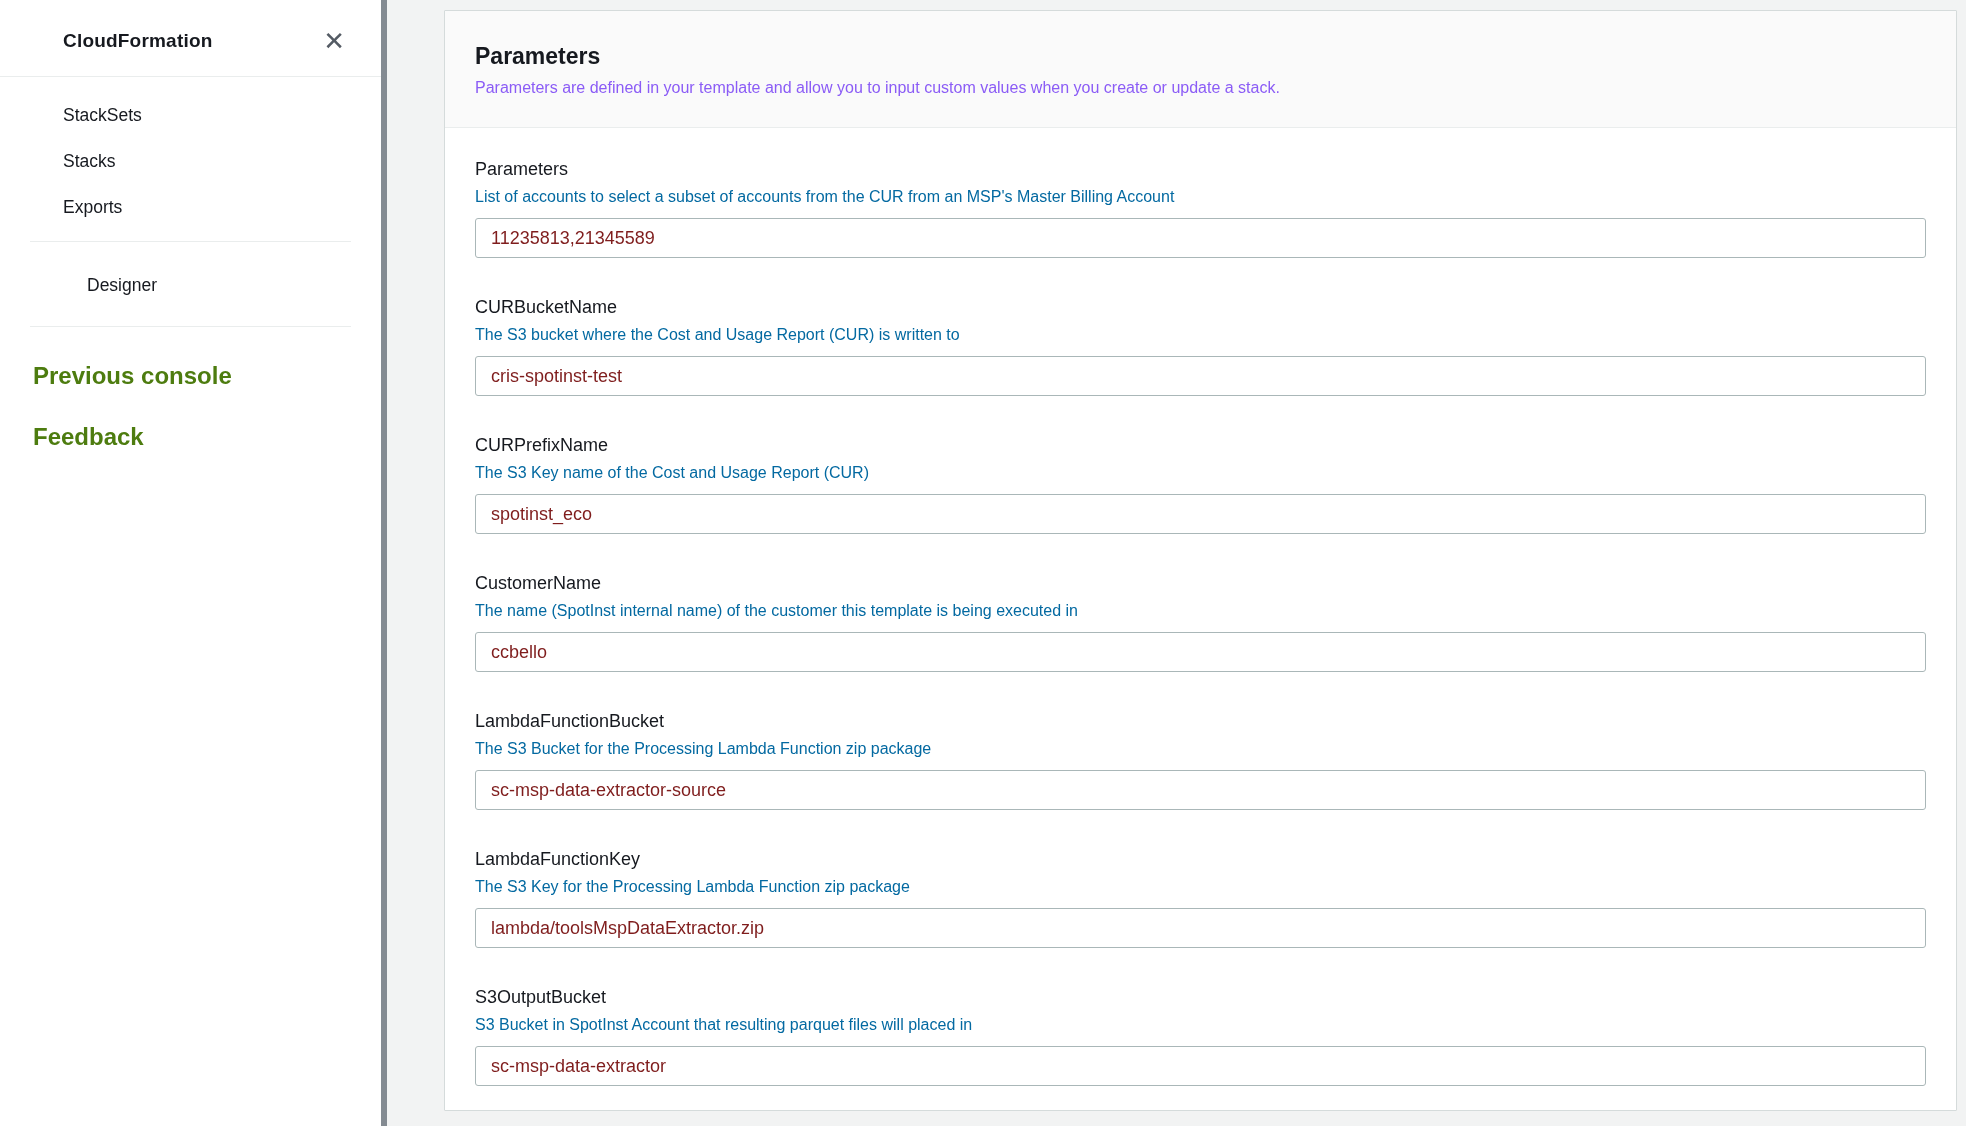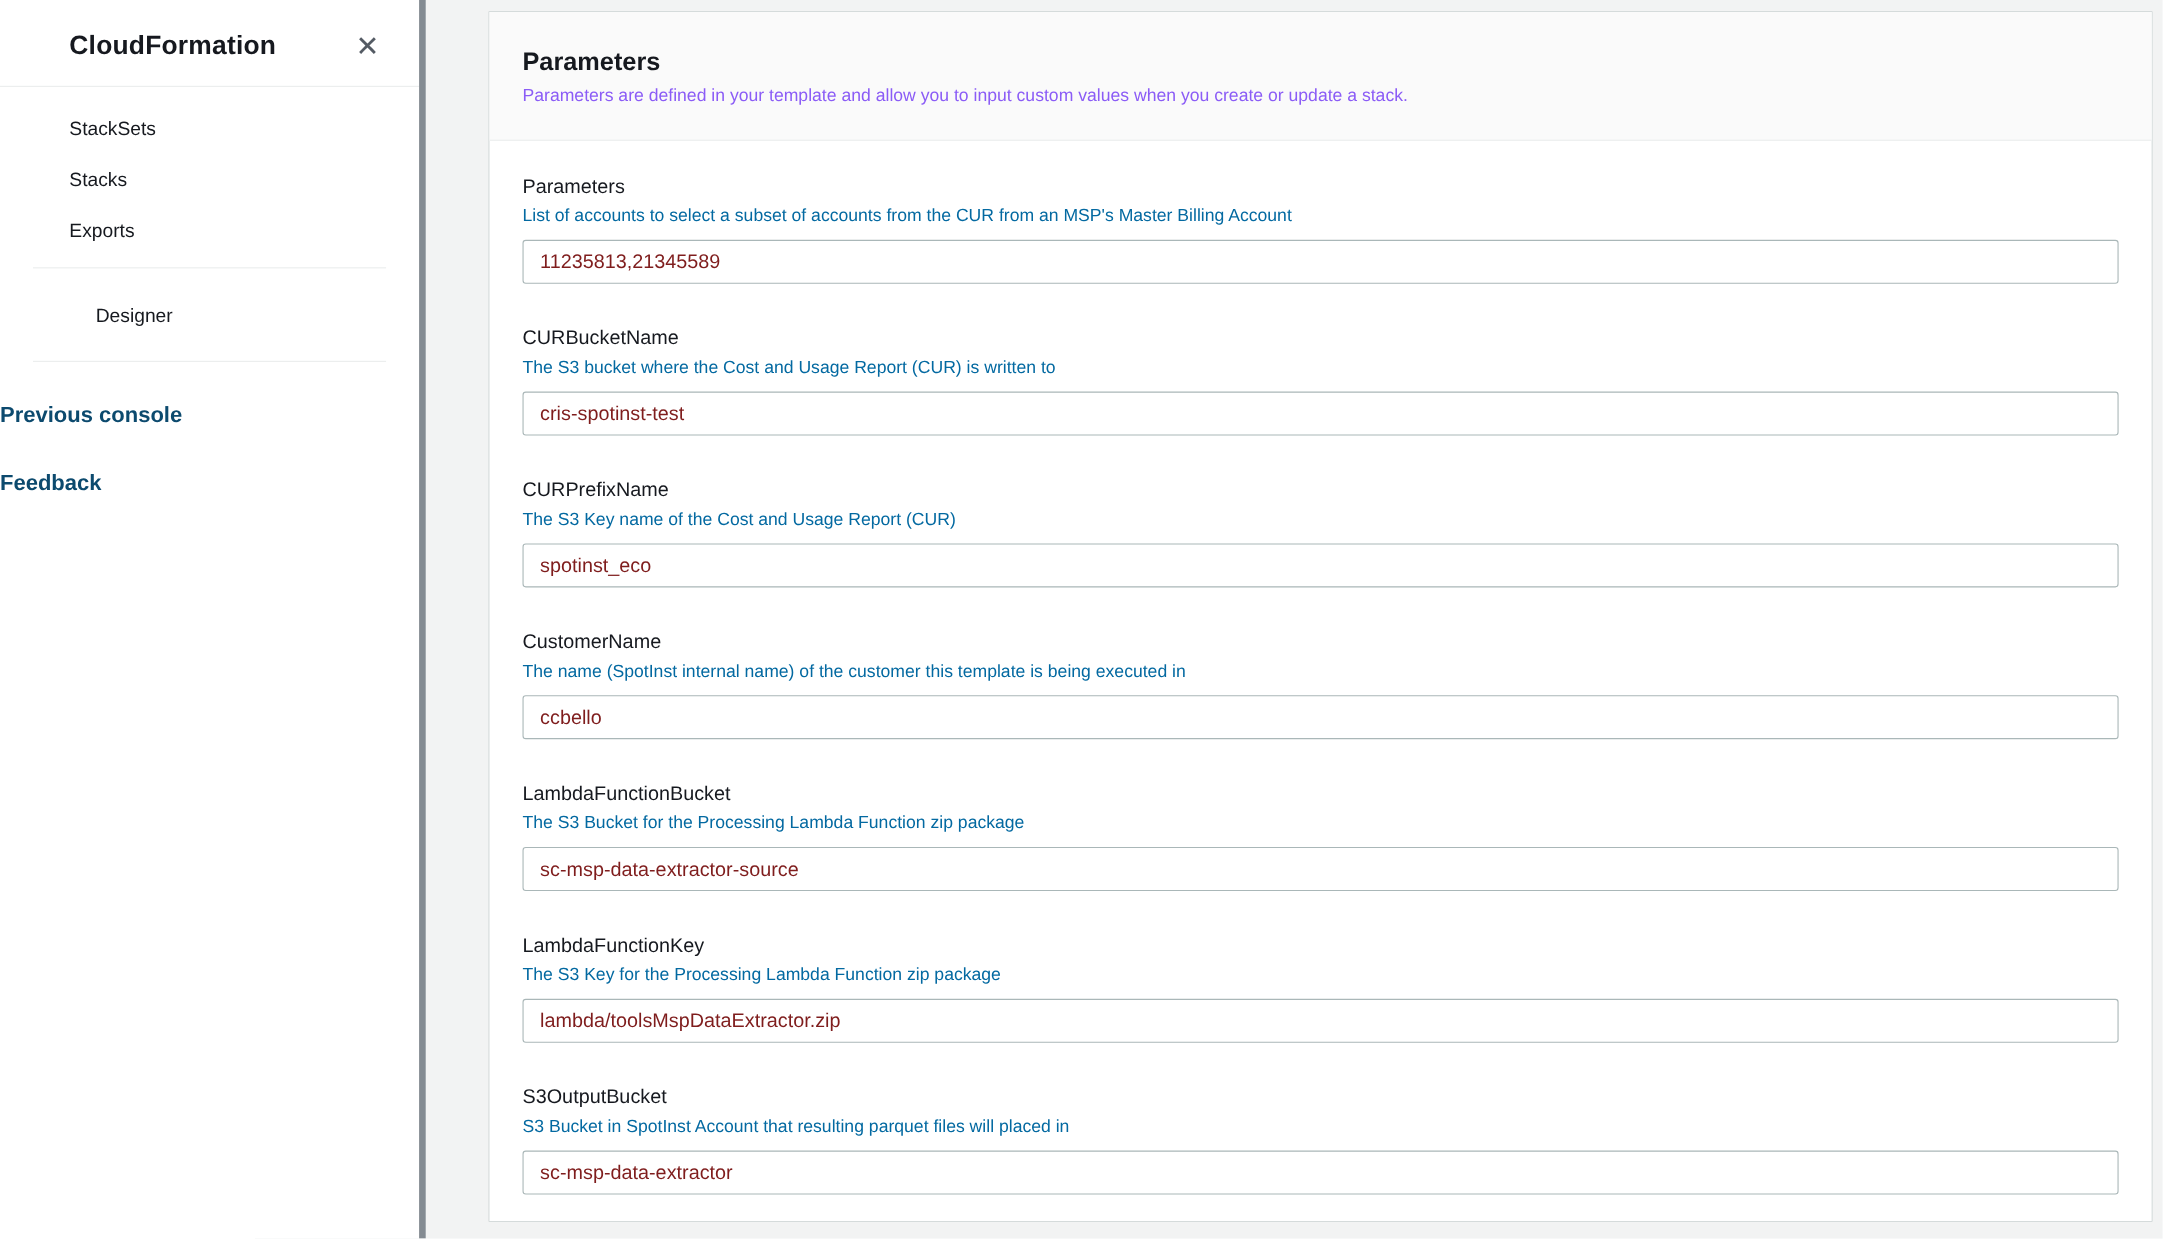--- a/index.html
+++ b/index.html
@@ -19,21 +19,21 @@
     flex-shrink: 0;
     height: 100%;
   }
   .sidebar-header {
     display: flex;
     align-items: center;
     justify-content: space-between;
     padding: 28px 36px 0 63px;
   }
   .sidebar-title {
-    font-size: 24px;
+    font-size: 19px;
     font-weight: bold;
     letter-spacing: 0.2px;
   }
   .close-btn {
     font-size: 26px;
     line-height: 1;
     color: #545b64;
     cursor: pointer;
     font-weight: 400;
     background: none;
@@ -59,23 +59,24 @@
     border: none;
     border-top: 1px solid #eaeded;
     margin: 11px 30px 0 30px;
   }
   .divider-inset.below-designer { margin-top: 18px; }
   .side-footer { list-style: none; margin-top: 26px; }
   .side-footer li {
     height: 46px;
     display: flex;
     align-items: center;
-    font-size: 20px;
+    padding-left: 33px;
+    font-size: 24px;
     font-weight: bold;
-    color: #0c4a6e;
+    color: #4d7c0f;
     cursor: pointer;
   }
   .side-footer li + li { margin-top: 15px; }
 
   
   .scroll-divider {
     width: 6px;
     background: #848b92;
     flex-shrink: 0;
     height: 100%;

